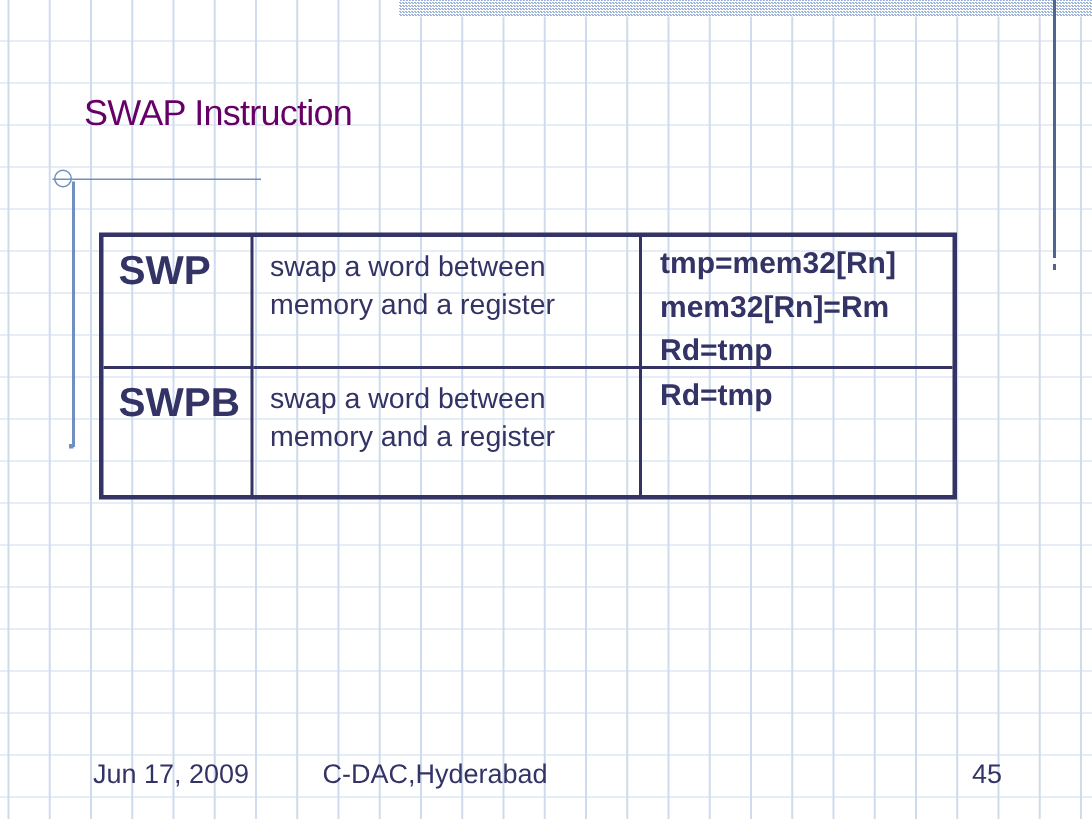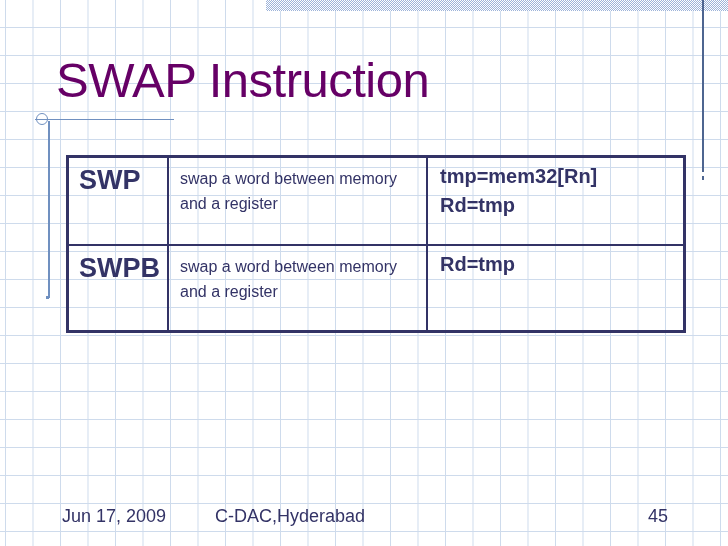--- a/index.html
+++ b/index.html
@@ -36,22 +36,22 @@
     background: #4e6590;
   }
   .right-vline-dot {
     position: absolute;
     left: 702px; top: 176px; width: 2px; height: 4px;
     background: #4e6590;
   }
 
   .title {
     position: absolute;
-    left: 56px; top: 52px;
-    font-size: 49px;
+    left: 56px; top: 62px;
+    font-size: 24px;
     letter-spacing: -0.5px;
     color: #660066;
     white-space: nowrap;
   }
 
   
   .title-rule {
     position: absolute;
     left: 35px; top: 119px; width: 139px; height: 1px;
     background: #7090c0;
@@ -72,42 +72,42 @@
   .left-vline-dot {
     position: absolute;
     left: 46px; top: 296px; width: 3px; height: 3px;
     background: #7090c0;
   }
 
   
   .swap-table {
     position: absolute;
     left: 66px; top: 155px;
-    width: 620px; height: 178px;
+    width: 572px; height: 178px;
     box-sizing: border-box;
     border: 3px solid #333366;
     display: grid;
     grid-template-columns: 100px 259px 1fr;
     grid-template-rows: 88px 1fr;
     background: transparent;
     color: #333366;
   }
   .cell { box-sizing: border-box; }
   .cell.row-top { border-bottom: 2px solid #333366; }
   .cell.col-mn  { border-right: 2px solid #333366; padding: 7px 0 0 10px; }
   .cell.col-desc{ border-right: 2px solid #333366; padding: 8px 10px 0 11px; }
   .cell.col-ops { padding: 4px 0 0 12px; }
 
   .mnemonic {
     font-size: 27px;
     font-weight: bold;
     letter-spacing: 0px;
   }
   .desc {
-    font-size: 16px;
+    font-size: 19px;
     line-height: 25px;
   }
   .op-line {
     font-size: 20px;
     line-height: 29px;
     white-space: nowrap;
     font-weight: bold;
   }
 
   
@@ -141,20 +141,21 @@
   <div class="swap-table">
 
     <div class="cell col-mn row-top">
       <span class="mnemonic">SWP</span>
     </div>
     <div class="cell col-desc row-top">
       <span class="desc">swap a word between memory and a register</span>
     </div>
     <div class="cell col-ops row-top">
       <div class="op-line">tmp=mem32[Rn]</div>
+      <div class="op-line">mem32[Rn]=Rm</div>
       <div class="op-line">Rd=tmp</div>
     </div>
 
     <div class="cell col-mn">
       <span class="mnemonic">SWPB</span>
     </div>
     <div class="cell col-desc">
       <span class="desc">swap a word between memory and a register</span>
     </div>
     <div class="cell col-ops">

